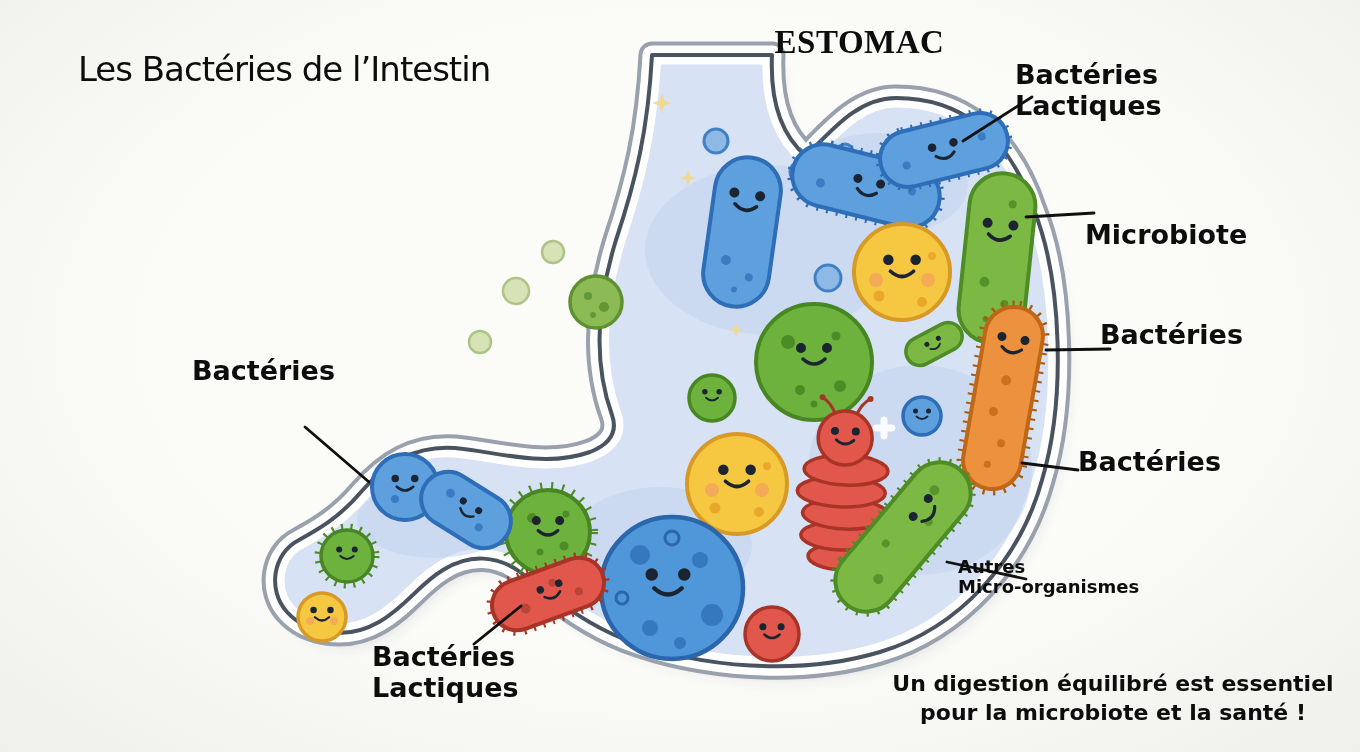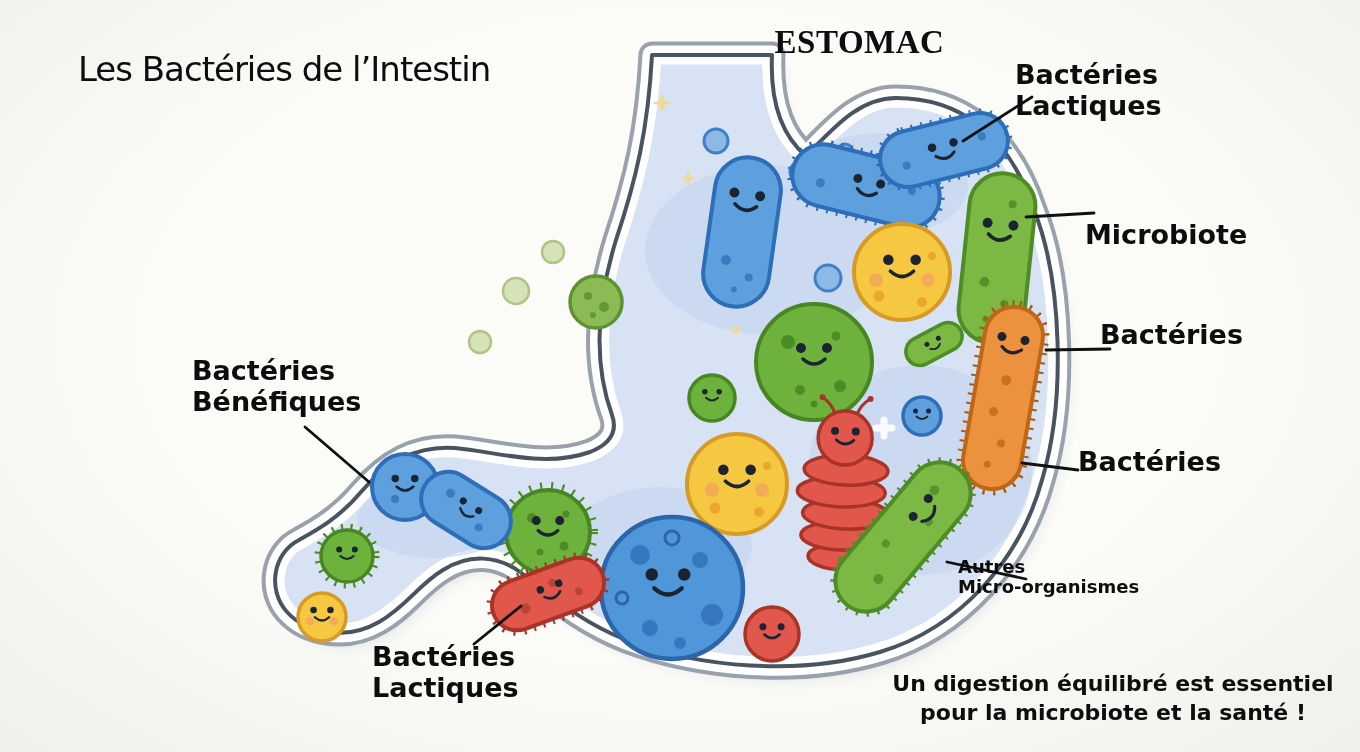--- a/index.html
+++ b/index.html
@@ -335,21 +335,20 @@
     <span class="ln">Bactéries</span>
   </div>
 
   <div id="lbl-autres" class="label">
     <span class="ln">Autres</span>
     <span class="ln">Micro-organismes</span>
   </div>
 
   <div id="lbl-benefiques" class="label">
     <span class="ln">Bactéries</span>
-    <span class="ln">Bénéfiques</span>
   </div>
 
   <div id="lbl-lactic-bottom" class="label">
     <span class="ln">Bactéries</span>
     <span class="ln">Lactiques</span>
   </div>
 
   <div id="footnote">
     <span class="ln">Un digestion équilibré est essentiel</span>
     <span class="ln">pour la microbiote et la santé !</span>

